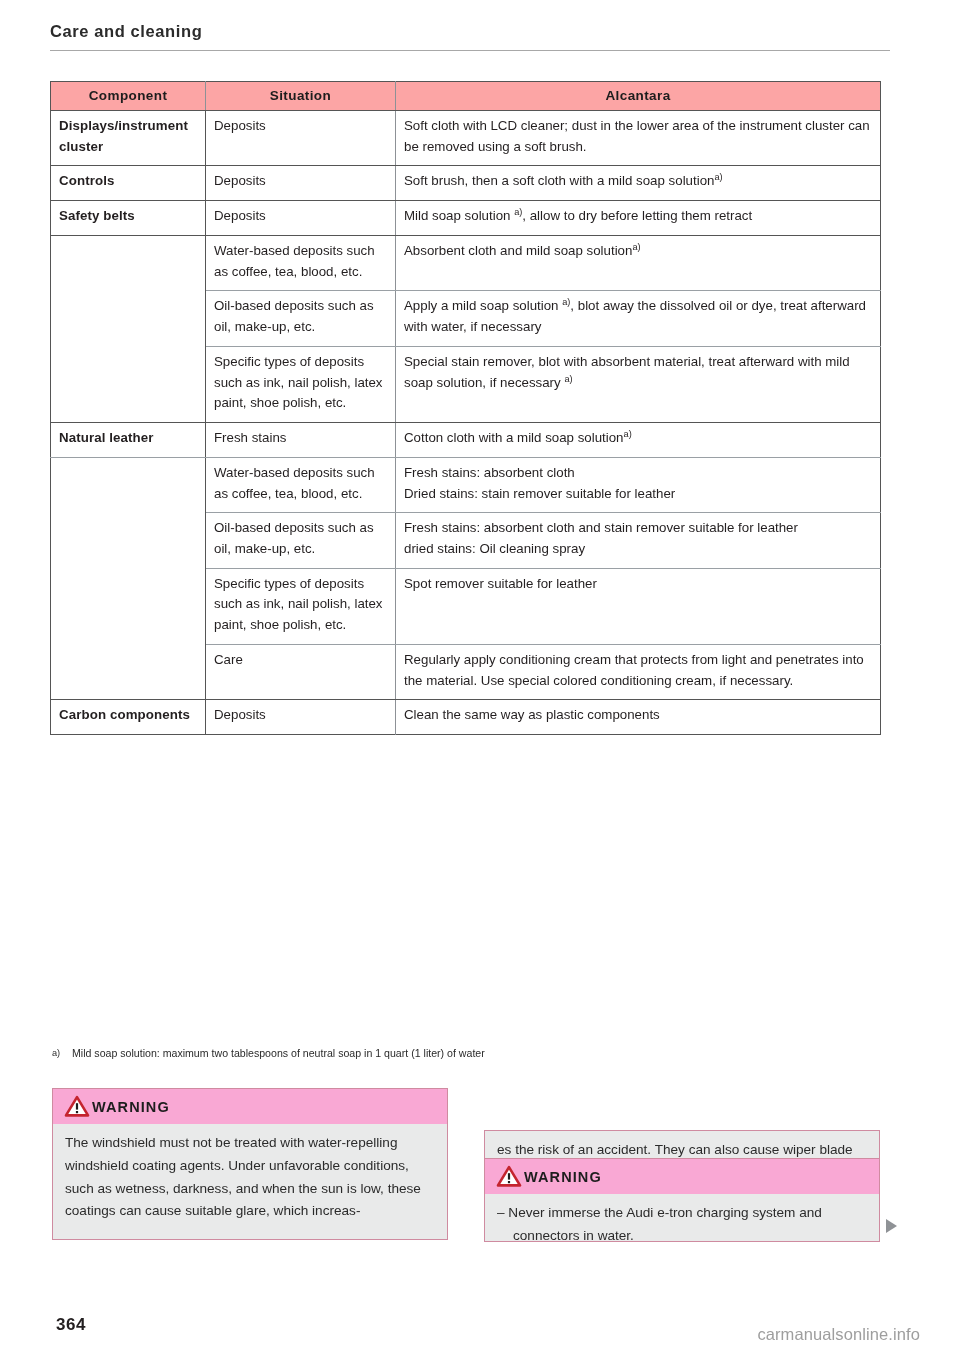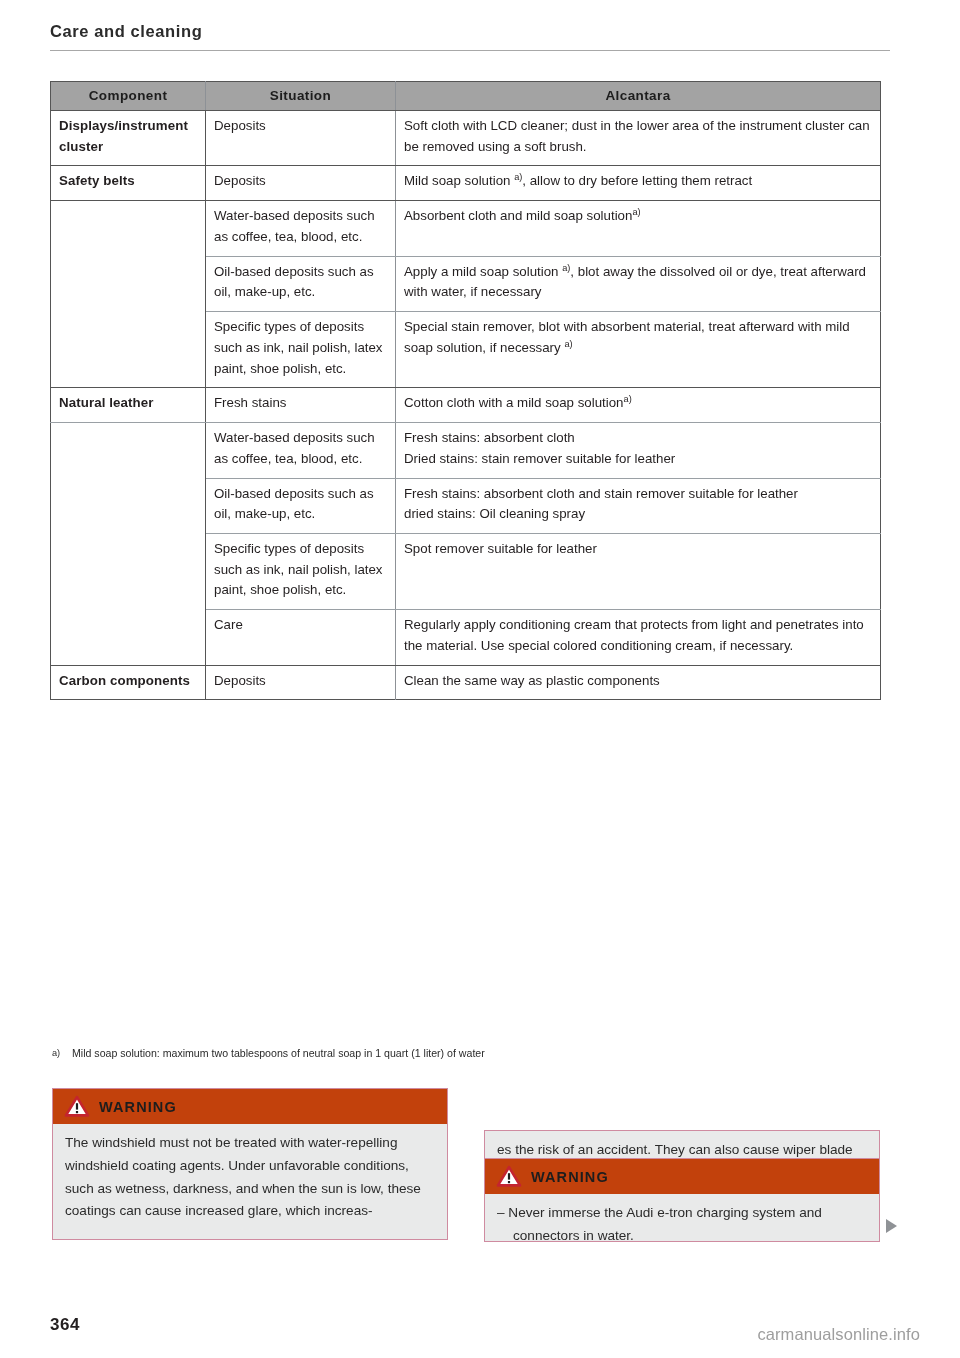--- a/index.html
+++ b/index.html
@@ -44,21 +44,21 @@
     width: 830px;
     border-collapse: collapse;
     table-layout: fixed;
     border: 1px solid #555;
   }
   .care-table col.c1 { width: 155px; }
   .care-table col.c2 { width: 190px; }
   .care-table col.c3 { width: 485px; }
 
   .care-table th {
-    background: #a3a3a3;
+    background: #fca5a5;
     color: #1d1d1d;
     font-size: 13.5px;
     font-weight: bold;
     letter-spacing: 0.4px;
     text-align: center;
     padding: 6px 6px 7px 6px;
     border-right: 1px solid #8d9196;
     border-bottom: 1px solid #555;
   }
   .care-table th:last-child { border-right: none; }
@@ -111,24 +111,24 @@
   .footnote .ftext { display: inline; }
 
   
   .warn {
     position: absolute;
     border: 1.6px solid #cf8ba0;
     background: #e9eaea;
     box-sizing: border-box;
   }
   .warn-head {
-    background: #c2410c;
+    background: #f9a8d4;
     display: flex;
     align-items: center;
-    gap: 9px;
+    gap: 2px;
     padding: 6px 10px 6px 11px;
   }
   .warn-title {
     font-size: 14.5px;
     font-weight: bold;
     letter-spacing: 1.1px;
     color: #1d1d1d;
   }
   .warn-body {
     padding: 8px 12px 10px 12px;
@@ -152,21 +152,21 @@
     top: 1219px;
     width: 0; height: 0;
     border-left: 11px solid #8f9296;
     border-top: 7px solid transparent;
     border-bottom: 7px solid transparent;
   }
 
   
   .page-number {
     position: absolute;
-    left: 50px;
+    left: 56px;
     top: 1315px;
     font-size: 17px;
     font-weight: bold;
     color: #231f20;
     letter-spacing: 0.5px;
   }
   .watermark {
     position: absolute;
     right: 40px;
     top: 1325px;
@@ -196,20 +196,25 @@
       <th>Alcantara</th>
     </tr>
   </thead>
   <tbody id="care-table-body">
       <tr class="group-end">
         <td class="comp">Displays/instrument cluster</td>
         <td>Deposits</td>
         <td>Soft cloth with LCD cleaner; dust in the lower area of the instrument cluster can be removed using a soft brush.</td>
       </tr>
       <tr class="group-end">
+        <td class="comp">Controls</td>
+        <td>Deposits</td>
+        <td>Soft brush, then a soft cloth with a mild soap solution<span class="sup">a)</span></td>
+      </tr>
+      <tr class="group-end">
         <td class="comp">Safety belts</td>
         <td>Deposits</td>
         <td>Mild soap solution <span class="sup">a)</span>, allow to dry before letting them retract</td>
       </tr>
       <tr>
         <td class="blankcomp">&nbsp;</td>
         <td>Water-based deposits such as coffee, tea, blood, etc.</td>
         <td>Absorbent cloth and mild soap solution<span class="sup">a)</span></td>
       </tr>
       <tr>
@@ -269,21 +274,21 @@
   <div class="warn-head">
     <span>
       <svg class="tri" width="26" height="23" viewBox="0 0 26 23" aria-hidden="true">
         <path d="M13 2.2 L24 20.4 L2 20.4 Z" fill="#ffffff" stroke="#c4242f" stroke-width="2.6" stroke-linejoin="round"></path>
         <rect x="11.9" y="8.2" width="2.2" height="6.4" fill="#1d1d1d"></rect>
         <rect x="11.9" y="16.0" width="2.2" height="2.2" fill="#1d1d1d"></rect>
       </svg>
     </span>
     <span class="warn-title">WARNING</span>
   </div>
-  <div class="warn-body">The windshield must not be treated with water-repelling windshield coating agents. Under unfavorable conditions, such as wetness, darkness, and when the sun is low, these coatings can cause increased glare, which increas-</div>
+  <div class="warn-body">The windshield must not be treated with water-repelling windshield coating agents. Under unfavorable conditions, such as wetness, darkness, and when the sun is low, these coatings can cause suitable glare, which increas-</div>
 </div>
 
 <div class="warn" id="warn-top-right">
   <div class="warn-body">es the risk of an accident. They can also cause wiper blade chatter.</div>
 </div>
 
 <div class="warn" id="warn-right">
   <div class="warn-head">
     <span>
       <svg class="tri" width="26" height="23" viewBox="0 0 26 23" aria-hidden="true">

